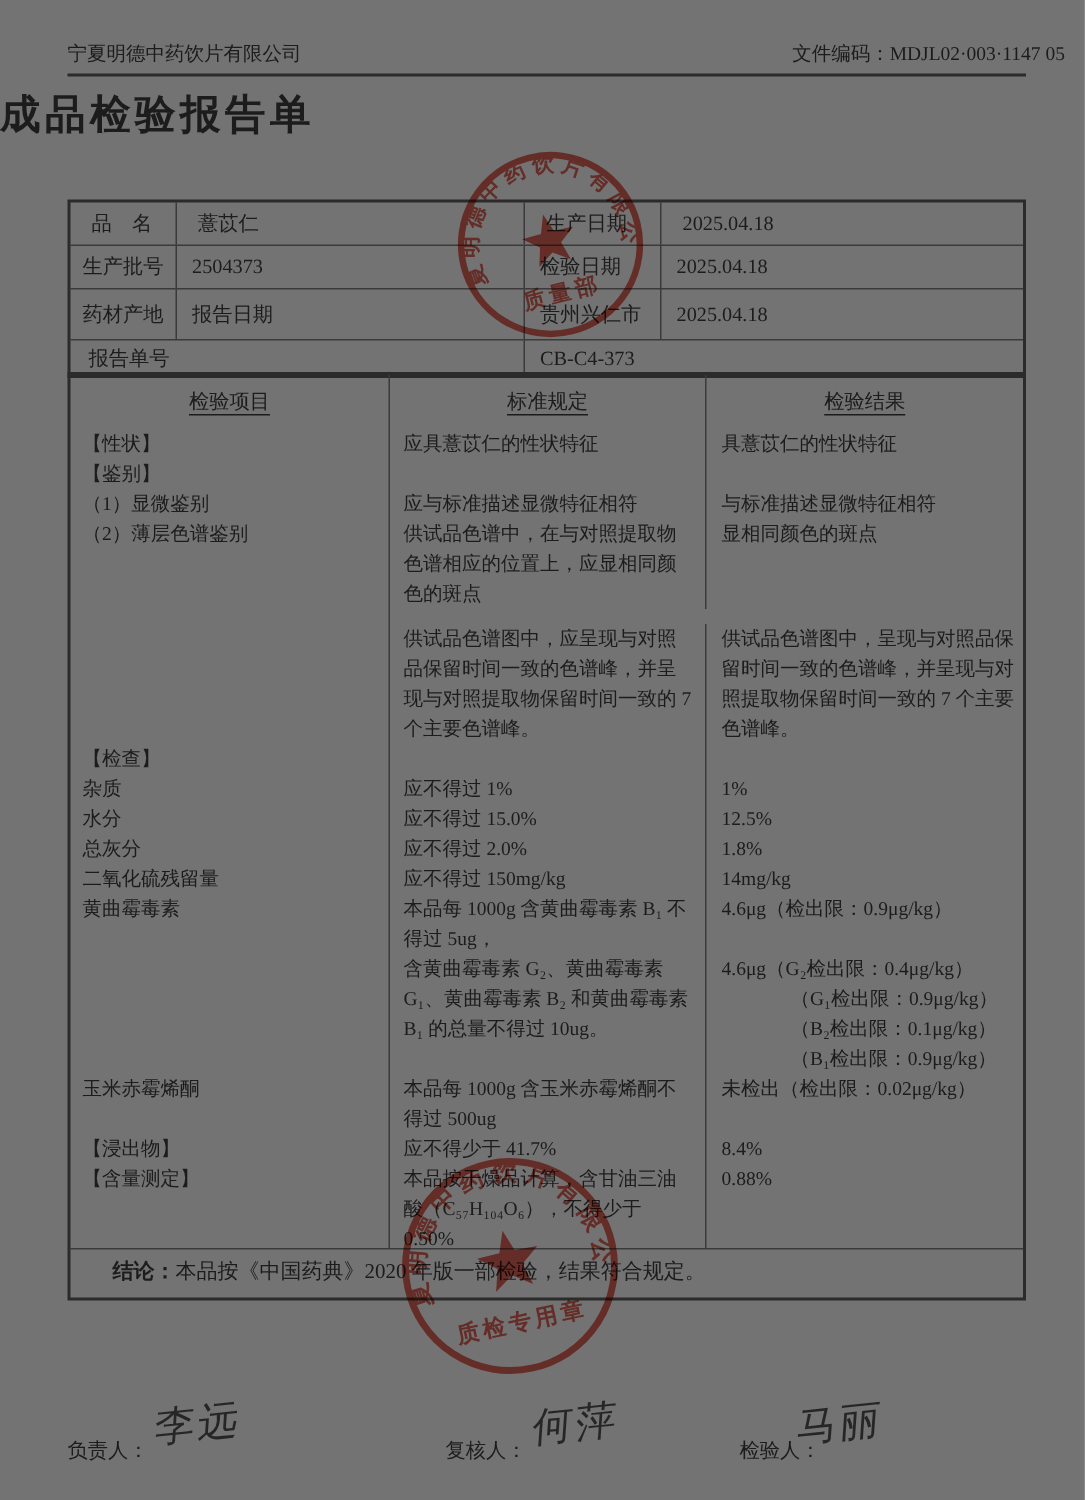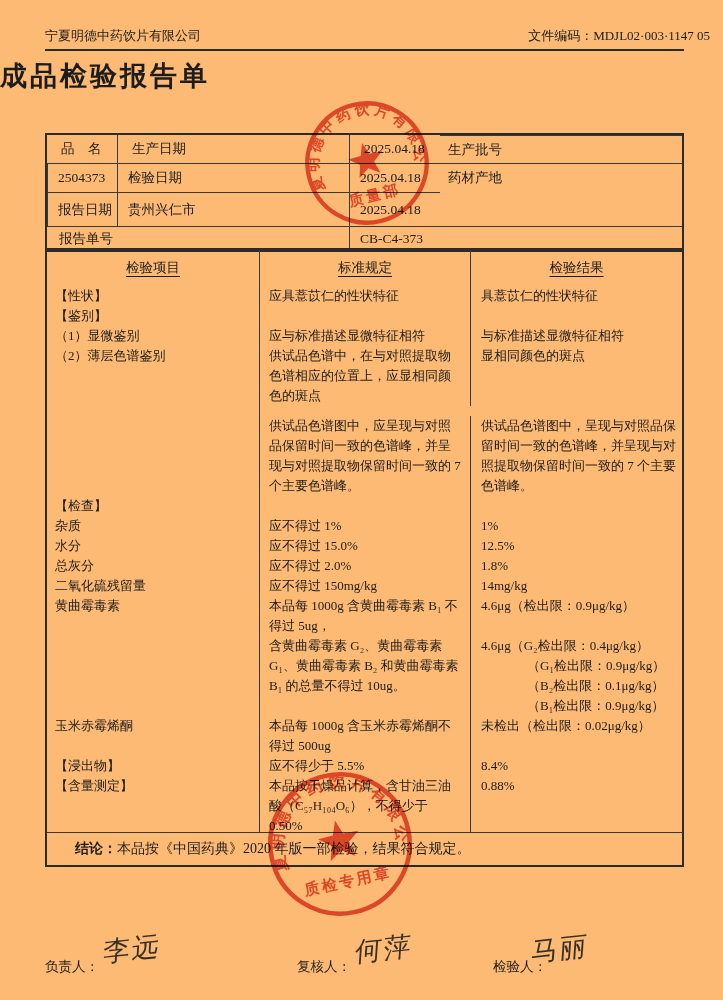--- a/index.html
+++ b/index.html
@@ -1,17 +1,17 @@
 <!DOCTYPE html>
 <html><head>
 <meta charset="utf-8">
 <style>
   html,body{margin:0;padding:0;background:#888;}
   .page{
-    position:relative; width:723px; height:1000px; background:#fdba74;
+    position:relative; width:723px; height:1000px; background:#737373;
     font-family:"Liberation Serif","DejaVu Serif",serif;
     color:#1c1c1c; overflow:hidden; margin:0 auto;
   }
   
   .hdr{position:absolute; top:27px; left:45px; width:639px; display:flex; justify-content:space-between; font-size:13px;}
   .hdr .code{white-space:nowrap; margin-right:-26px;}
   .hdr-line{position:absolute; top:49px; left:45px; width:639px; border-top:2px solid #2b2b2b;}
   .title{position:absolute; top:58px; left:0; width:723px; text-align:left; font-size:27px; font-weight:bold; letter-spacing:3px;}
   
   .info{
@@ -65,20 +65,21 @@
 
   <div class="hdr">
     <span>宁夏明德中药饮片有限公司</span>
     <span class="code">文件编码：MDJL02·003·1147 05</span>
   </div>
   <div class="hdr-line"></div>
   <div class="title">成品检验报告单</div>
 
   <div class="info">
     <div class="c1 r1">品　名</div>
+    <div class="r1">薏苡仁</div>
     <div class="r1">生产日期</div>
     <div class="r1">2025.04.18</div>
 
     <div class="c1">生产批号</div>
     <div>2504373</div>
     <div>检验日期</div>
     <div>2025.04.18</div>
 
     <div class="c1">药材产地</div>
     <div>报告日期</div>
@@ -182,21 +183,21 @@
       </div>
 
       <div class="trow">
         <div class="cell-b1">玉米赤霉烯酮</div>
         <div class="c2 cell-b2">本品每 1000g 含玉米赤霉烯酮不得过 500ug</div>
         <div class="c3">未检出（检出限：0.02μg/kg）</div>
       </div>
 
       <div class="trow">
         <div class="cell-b1">【浸出物】</div>
-        <div class="c2 cell-b2">应不得少于 5.5%</div>
+        <div class="c2 cell-b2">应不得少于 41.7%</div>
         <div class="c3">8.4%</div>
       </div>
 
       <div class="trow">
         <div class="cell-b1">【含量测定】</div>
         <div class="c2 cell-b2">本品按干燥品计算，含甘油三油酸（C₅₇H₁₀₄O₆），不得少于 0.50%</div>
         <div class="c3">0.88%</div>
       </div>
 
     </div>

